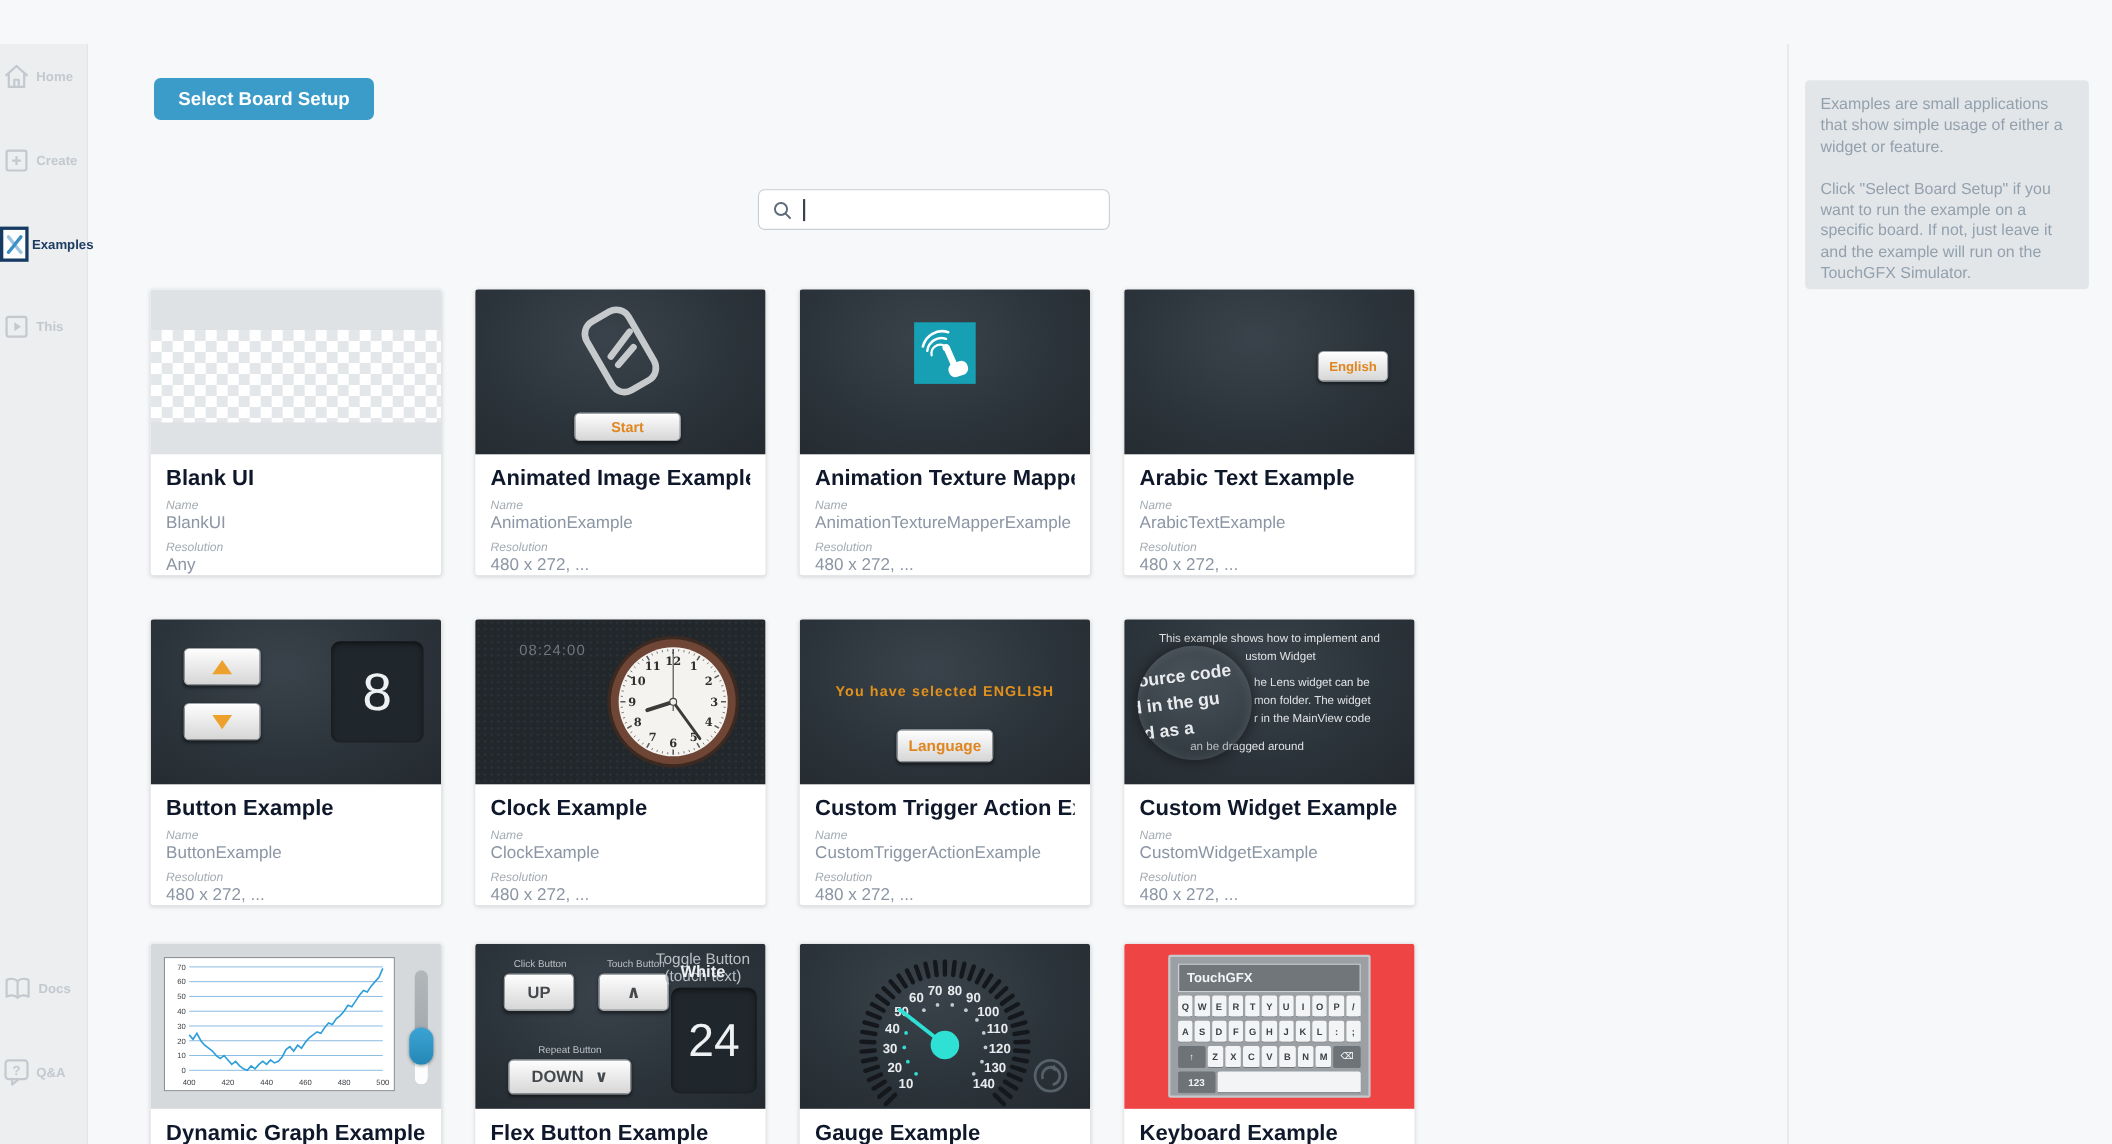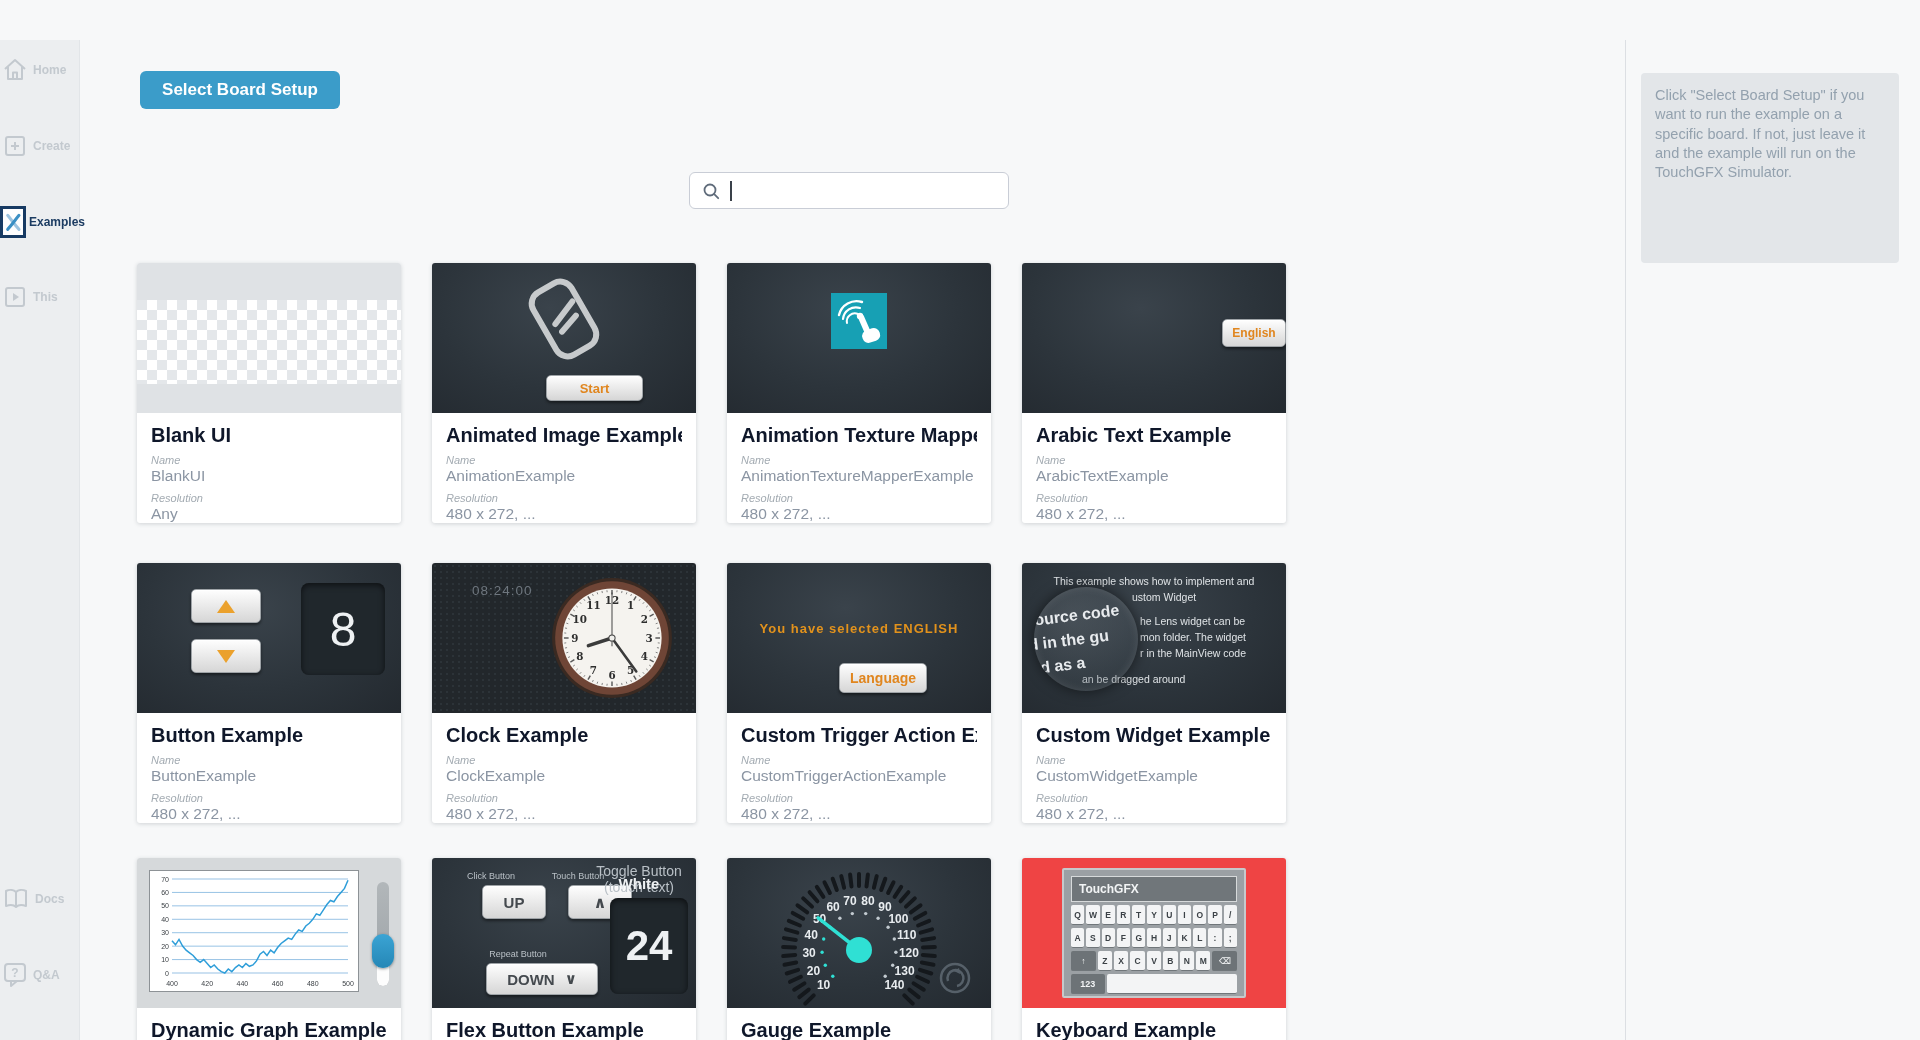--- a/index.html
+++ b/index.html
@@ -53,21 +53,21 @@
   
   .thumb-blank{background:#dfe2e5;}
   .checker{position:absolute;left:0;right:0;top:37px;height:84px;background-color:#e4e7ea;
     background-image:linear-gradient(45deg,#fff 25%,transparent 25%,transparent 75%,#fff 75%),
                      linear-gradient(45deg,#fff 25%,transparent 25%,transparent 75%,#fff 75%);
     background-position:0 0,10px 10px;background-size:20px 20px;}
 
   
   .demo-btn{position:absolute;background:linear-gradient(#fefefe,#d6d6d6);border:1px solid #9ea3a7;border-radius:5px;
     box-shadow:0 2px 3px rgba(0,0,0,.45),inset 0 1px 0 #fff;display:flex;align-items:center;justify-content:center;
-    font-weight:700;color:#44494e;margin-left:24px;}
+    font-weight:700;color:#44494e;}
   .demo-btn.orange-text{color:#e0861f;}
 
   
   .tri-up{width:0;height:0;border-left:9px solid transparent;border-right:9px solid transparent;border-bottom:13px solid #eba12c;}
   .tri-down{width:0;height:0;border-left:9px solid transparent;border-right:9px solid transparent;border-top:13px solid #eba12c;}
   .dark-panel{position:absolute;background:#20272c;border-radius:8px;box-shadow:inset 0 2px 6px rgba(0,0,0,.6);
     display:flex;align-items:center;justify-content:center;color:#eef1f3;}
 
   
   .thumb-clock{background:#22272b;background-image:radial-gradient(#2c3338 1px,transparent 1px);background-size:6px 6px;}
@@ -178,20 +178,21 @@
     <svg width="18" height="18" viewBox="0 0 18 18" fill="none" stroke="#5f6b7a" stroke-width="1.8" stroke-linecap="round">
       <circle cx="8" cy="8" r="5.5"></circle>
         <path d="M12.2,12.2 L16.2,16.2"></path>
     </svg>
     <span></span>
     <div class="caret"></div>
   </div>
 
   <div class="divider-v"></div>
   <div class="info-box">
+    <p>Examples are small applications that show simple usage of either a widget or feature.</p>
     <p>Click "Select Board Setup" if you want to run the example on a specific board. If not, just leave it and the example will run on the TouchGFX Simulator.</p>
   </div>
 
   <div class="card" style="left:137px;top:263px">
     <div class="thumb thumb-blank">
       <div class="checker"></div>
     </div>
     <div class="cinfo">
       <div class="ctitle">Blank UI</div>
       <div class="clabel">Name</div>
@@ -447,21 +448,21 @@
   </div>
 
   <div class="card" style="left:432px;top:858px">
     <div class="thumb thumb-dark">
       <div class="flex-label" style="left:24px;top:13px;width:70px">Click Button</div>
       <div class="demo-btn" style="left:26px;top:27px;width:64px;height:34px;font-size:15px">UP</div>
       <div class="flex-label" style="left:110px;top:13px;width:72px">Touch Button</div>
       <div class="demo-btn" style="left:112px;top:27px;width:64px;height:34px;font-size:16px">∧</div>
       <div class="flex-label" style="left:152px;top:5px;width:110px;font-size:14px">Toggle Button (touch text)</div>
       <div class="white-state" style="left:152px;top:17px;width:110px">White</div>
-      <div class="dark-panel" style="left:178px;top:40px;width:78px;height:96px;font-size:42px;font-weight:700">24</div>
+      <div class="dark-panel" style="left:178px;top:40px;width:78px;height:96px;font-size:42px;font-weight:400">24</div>
       <div class="flex-label" style="left:36px;top:91px;width:100px">Repeat Button</div>
       <div class="demo-btn" style="left:30px;top:105px;width:112px;height:32px;font-size:15px;gap:10px">
         <span>DOWN</span>
         <span>∨</span>
       </div>
     </div>
     <div class="cinfo">
       <div class="ctitle">Flex Button Example</div>
     </div>
   </div>

